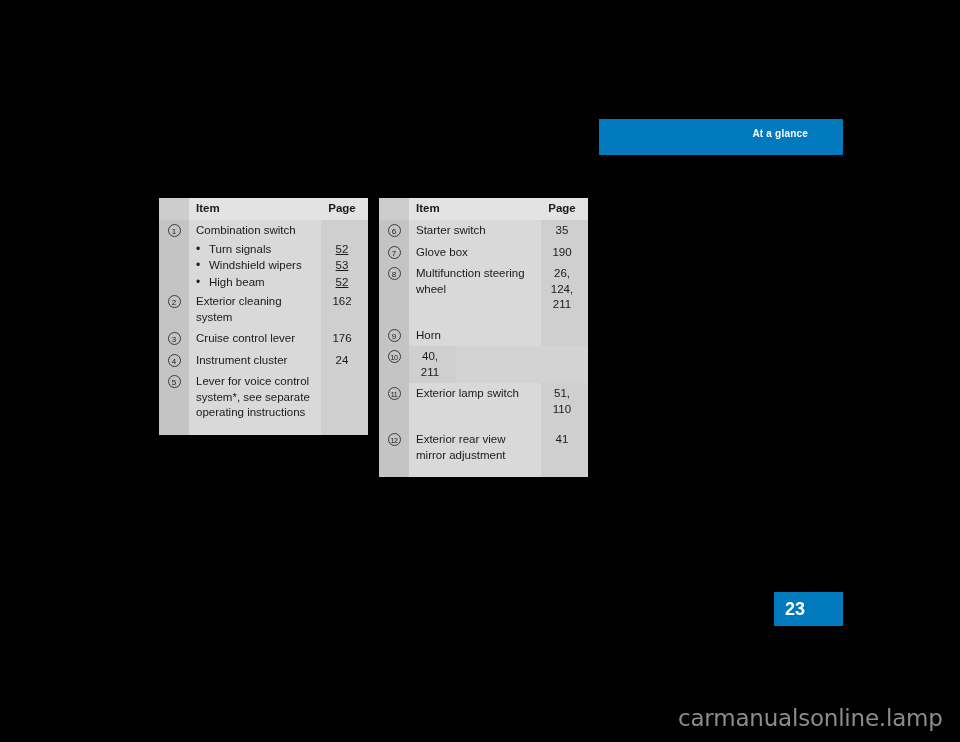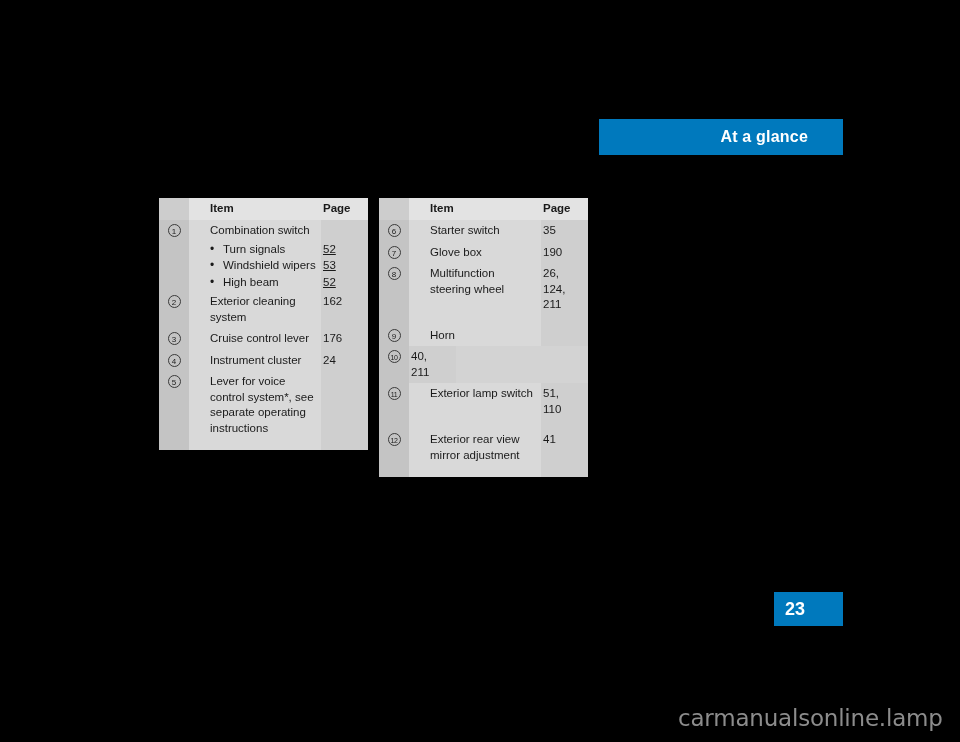--- a/index.html
+++ b/index.html
@@ -22,21 +22,21 @@
     left: 599px;
     top: 119px;
     width: 244px;
     height: 36px;
     background: #0079bd;
   }
   .banner-title {
     position: absolute;
     right: 35px;
     top: 9px;
-    font-size: 16px;
+    font-size: 10px;
     font-weight: bold;
     color: #ffffff;
     letter-spacing: 0.2px;
     white-space: nowrap;
   }
 
   
   .page-num-box {
     position: absolute;
     left: 774px;
@@ -102,34 +102,34 @@
     background: #c4c4c4;
     align-self: stretch;
     display: flex;
     justify-content: center;
     padding-top: 4px;
     box-sizing: border-box;
   }
   .col-item {
     flex: 1 1 auto;
     background: #d9d9d9;
-    padding: 3px 4px 3px 21px;
+    padding: 3px 4px 3px 7px;
     box-sizing: border-box;
     align-self: stretch;
     font-size: 11.5px;
     line-height: 15.5px;
   }
   .col-page {
     width: 47px;
     flex: 0 0 47px;
     background: #cfcfcf;
     padding: 3px 7px 3px 2px;
     box-sizing: border-box;
     align-self: stretch;
-    text-align: left;
+    text-align: center;
     font-size: 11.5px;
     line-height: 15.5px;
   }
   .lt-head .hdr-label {
     font-size: 11.5px;
     font-weight: bold;
   }
   .lt-head .col-item { padding-top: 3px; padding-bottom: 3px; background: #e3e3e3; }
 
   .circ {

